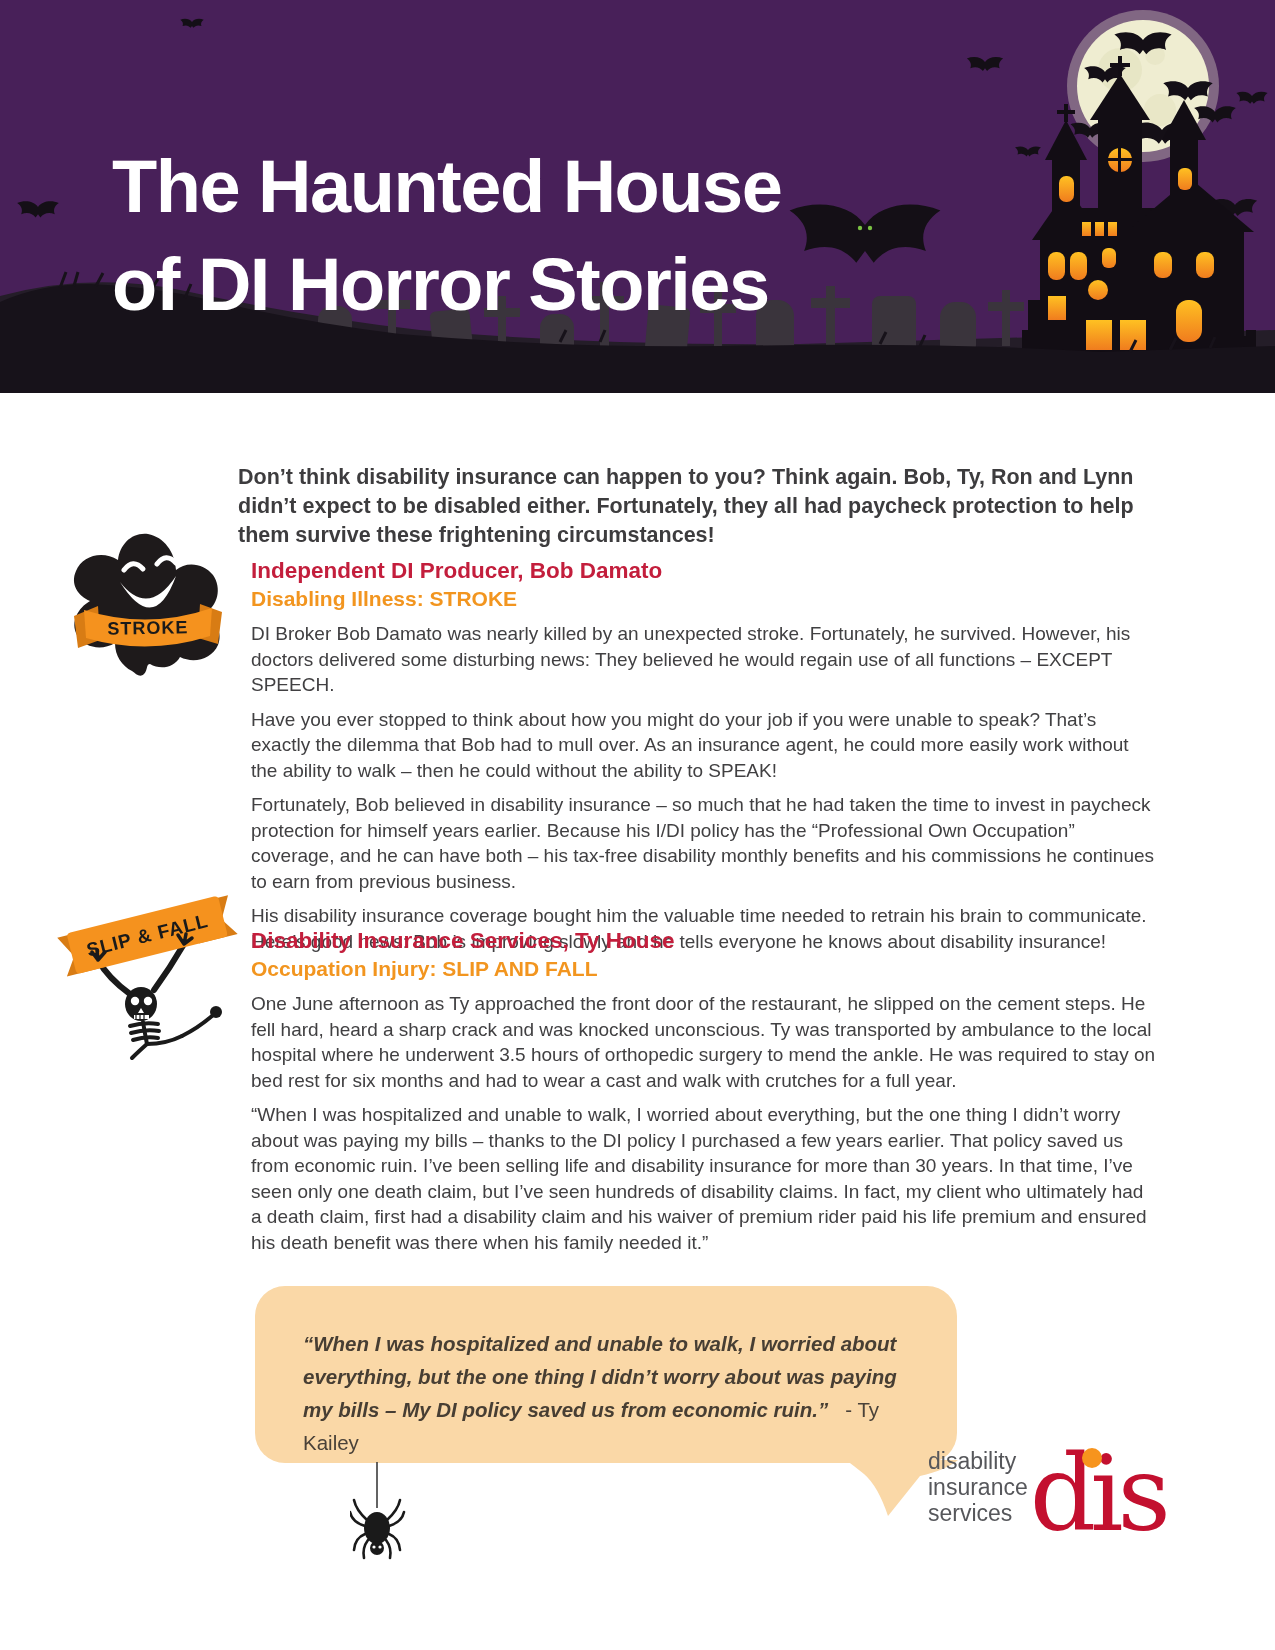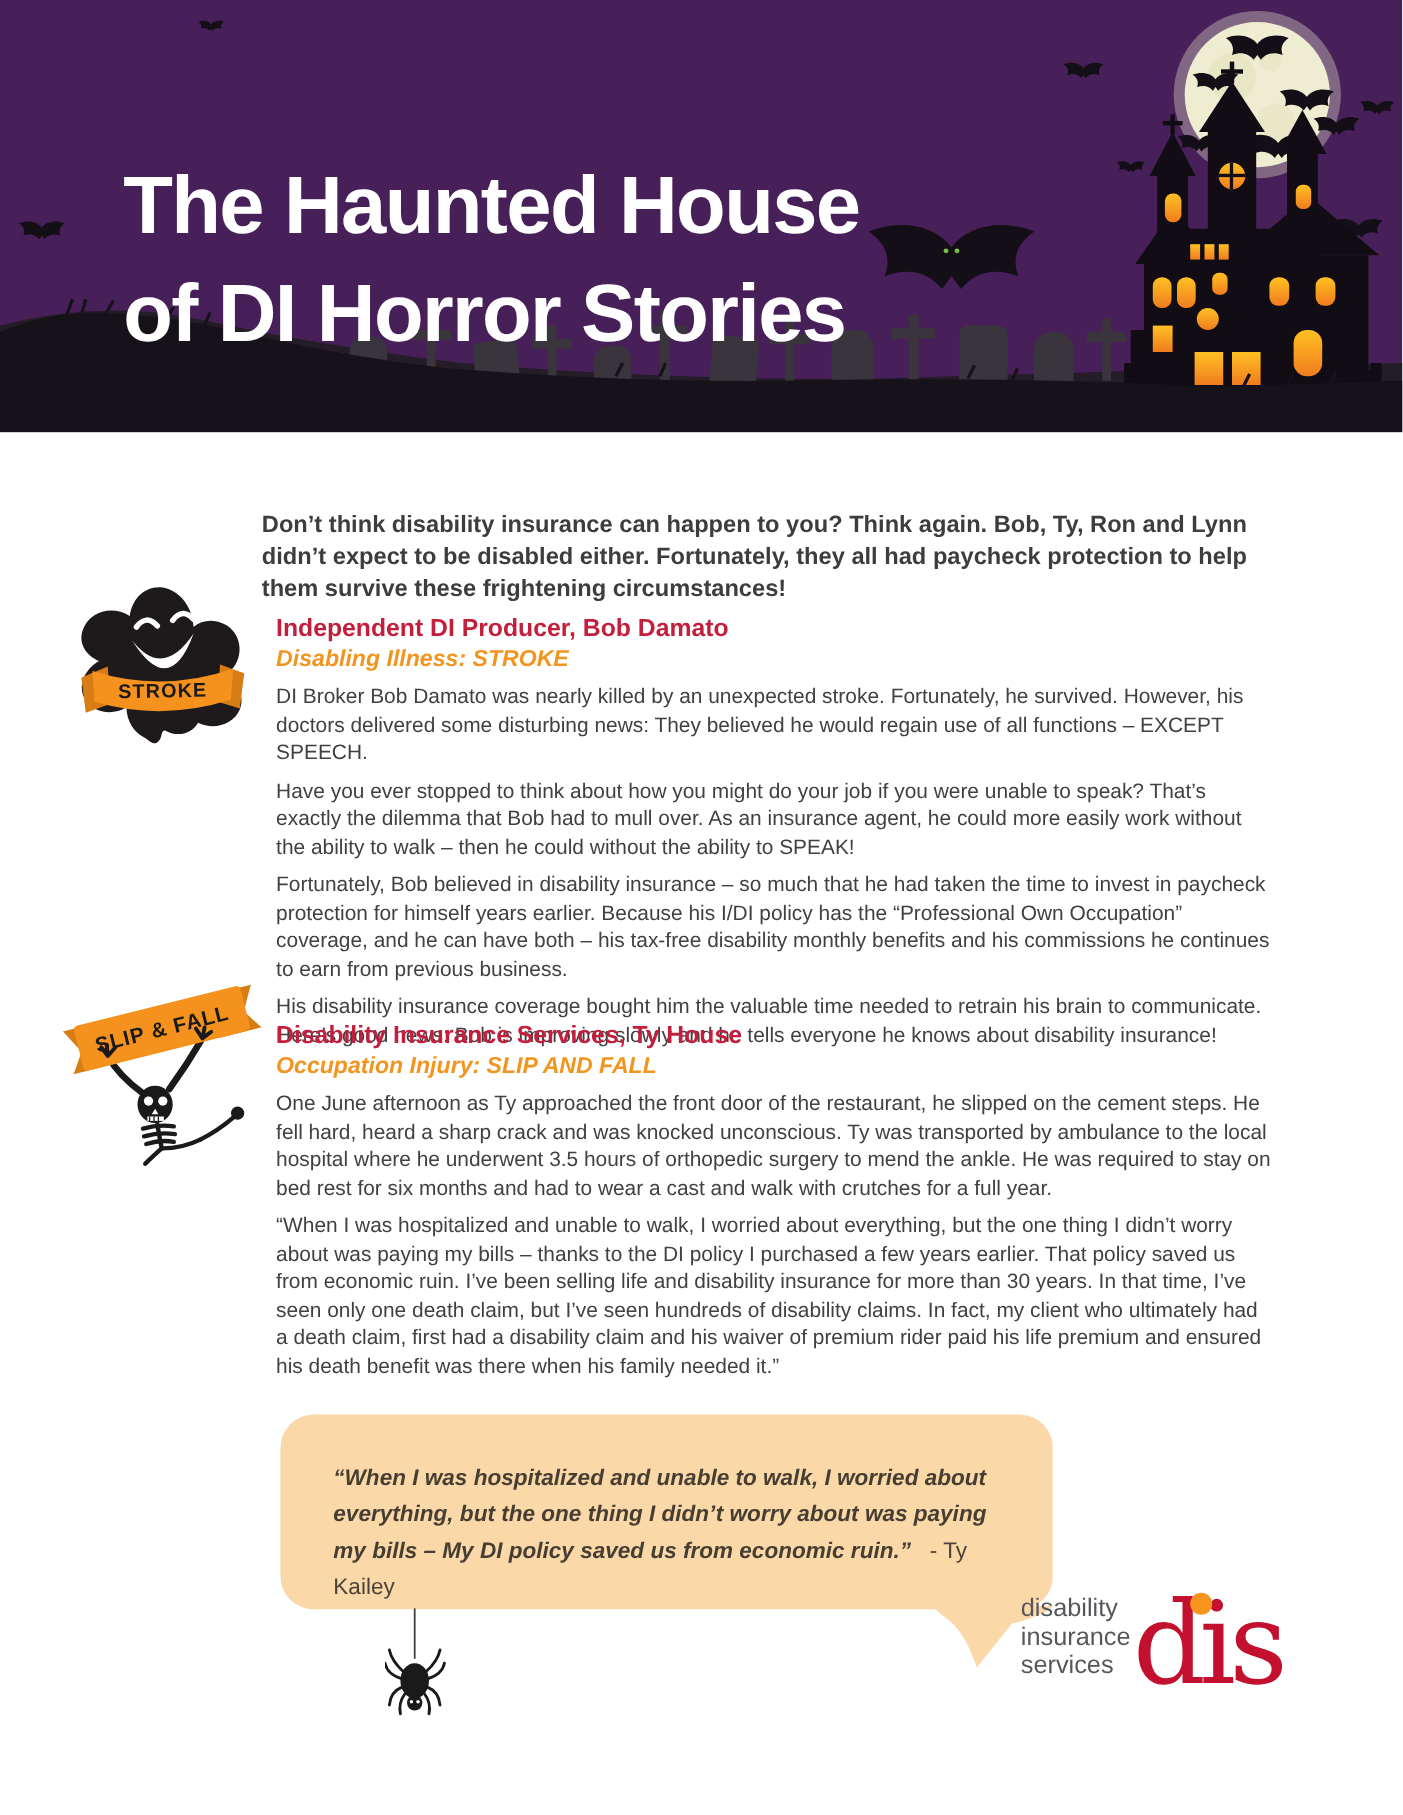--- a/index.html
+++ b/index.html
@@ -17,21 +17,21 @@
   .hero-title span{display:block;}
   
   .intro{
     position:absolute;left:238px;top:441px;width:908px;
     font-size:21.5px;font-weight:bold;line-height:29px;color:#3d3c3e;
   }
   .section{position:absolute;left:251px;width:908px;}
   .sec-1{top:558px;}
   .sec-2{top:928px;}
   .sec-head{font-size:22.5px;font-weight:bold;color:#c31e3c;margin:0;line-height:26px;}
-  .sec-sub{font-size:21px;font-weight:bold;font-style:italic;color:#f2951f;margin:2px 0 0 0;line-height:26px;}
+  .sec-sub{font-size:21px;font-weight:bold;color:#f2951f;margin:2px 0 0 0;line-height:26px;}
   .section p{margin:9px 0 0 0;font-size:19px;line-height:25.5px;color:#414042;}
   
   .ghost-wrap{position:absolute;left:60px;top:524px;width:176px;height:156px;}
   .skeleton-wrap{position:absolute;left:46px;top:882px;width:200px;height:180px;}
   
   .bubble{
     position:absolute;left:255px;top:1286px;width:702px;height:177px;
     background:#fad8a7;border-radius:30px;
   }
   .bubble-text{

